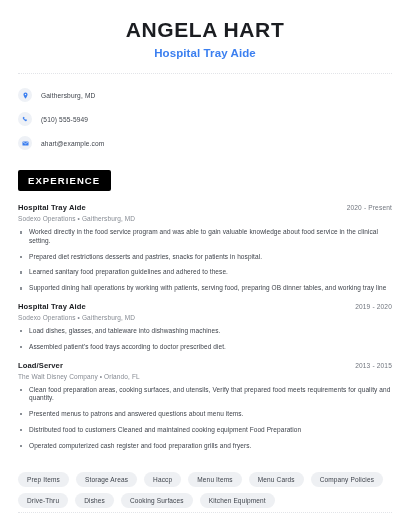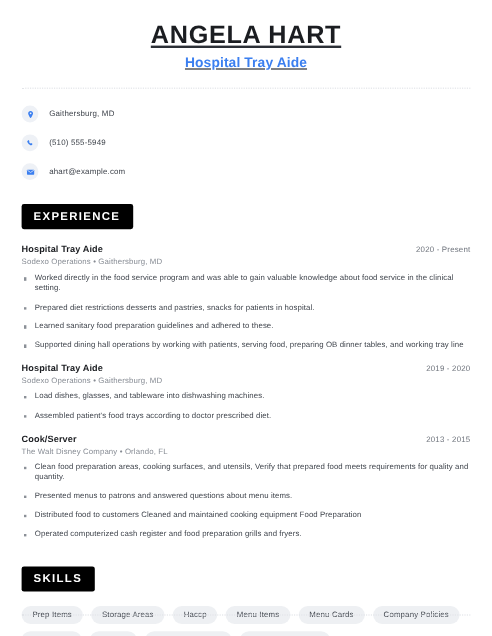--- a/index.html
+++ b/index.html
@@ -21,21 +21,20 @@
     height: 530px;
     position: relative;
     background: #ffffff;
     overflow: hidden;
   }
 
   
   .header {
     padding: 18px 18px 0 18px;
     text-align: center;
-    text-decoration: underline;
   }
   .full-name {
     font-size: 21px;
     font-weight: bold;
     letter-spacing: 0.6px;
     color: #1b1d21;
     line-height: 1.15;
   }
   .job-title {
     margin-top: 5px;
@@ -239,37 +238,36 @@
         </div>
         <div class="entry-meta">Sodexo Operations  •  Gaithersburg, MD</div>
         <ul class="bullets">
           <li>Load dishes, glasses, and tableware into dishwashing machines.</li>
           <li>Assembled patient's food trays according to doctor prescribed diet.</li>
         </ul>
       </div>
 
       <div class="entry">
         <div class="entry-head">
-          <span class="entry-role">Cook/Server</span>
+          <span class="entry-role">Load/Server</span>
           <span class="entry-dates">2013 - 2015</span>
         </div>
         <div class="entry-meta">The Walt Disney Company  •  Orlando, FL</div>
         <ul class="bullets">
           <li>Clean food preparation areas, cooking surfaces, and utensils, Verify that prepared food meets requirements for quality and quantity.</li>
           <li>Presented menus to patrons and answered questions about menu items.</li>
           <li>Distributed food to customers Cleaned and maintained cooking equipment Food Preparation</li>
           <li>Operated computerized cash register and food preparation grills and fryers.</li>
         </ul>
       </div>
 
     </div>
   </div>
 
   <div class="section section-skills">
-    <div class="section-badge">SKILLS</div>
 
     <div class="chips">
       <span class="chip">Prep Items</span>
       <span class="chip">Storage Areas</span>
       <span class="chip">Haccp</span>
       <span class="chip">Menu Items</span>
       <span class="chip">Menu Cards</span>
       <span class="chip">Company Policies</span>
       <span class="chip">Drive-Thru</span>
       <span class="chip">Dishes</span>

